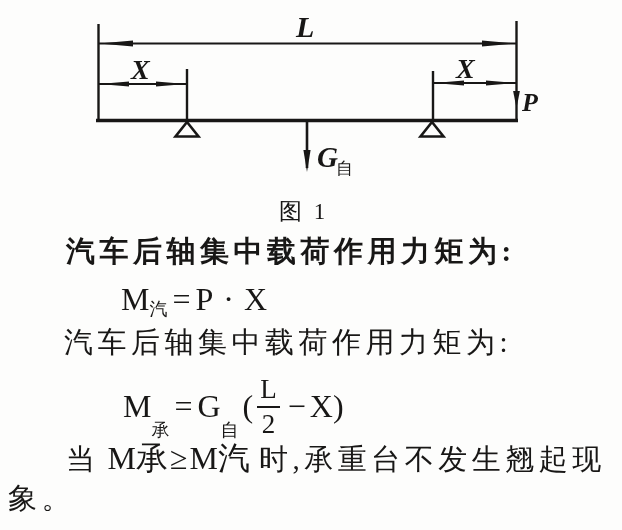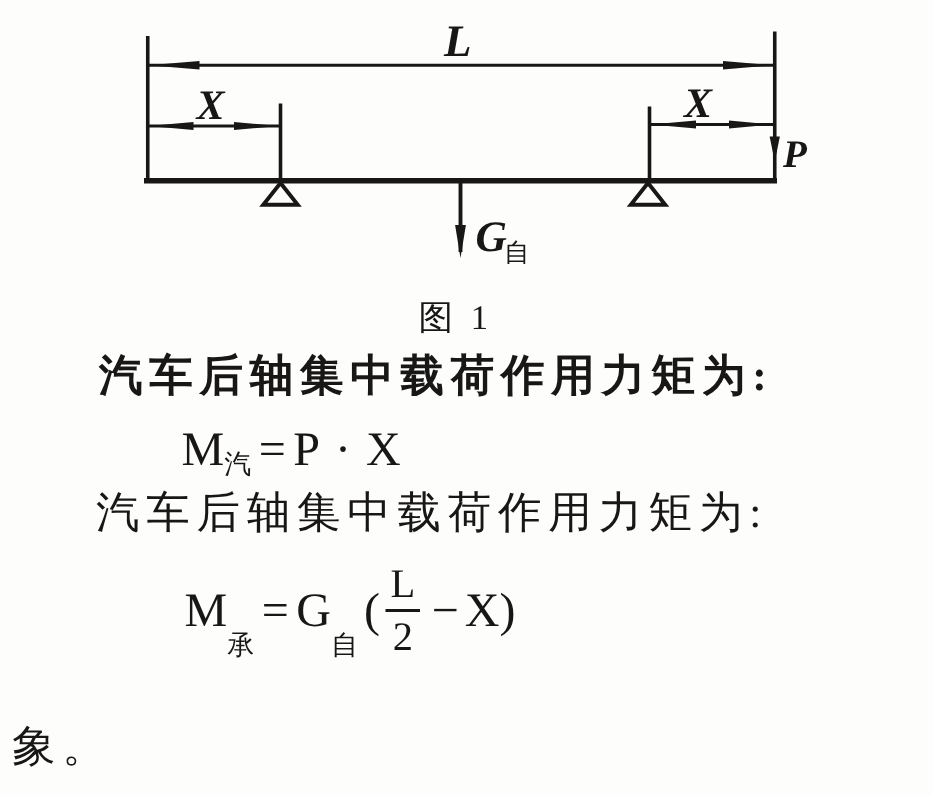--- a/index.html
+++ b/index.html
@@ -109,16 +109,19 @@
       <span style="margin-left:4px;">(</span>
       <span class="frac">
         <span class="num">L</span>
         <span class="den">2</span>
       </span>
       <span class="minus">−</span>
       <span>X</span>
       <span>)</span>
   </div>
 
+  <div class="cjk-line" style="left:66px;top:441px;">
+    <span>当</span><span class="math" style="margin-left:8px;">M</span><span class="math sub">承</span><span class="math" style="margin:0 2px;">≥</span><span class="math">M</span><span class="math sub" style="margin-right:9px;">汽</span><span>时,承重台不发生翘起现</span>
+  </div>
 
   <div class="cjk-line" style="left:8px;top:483px;">象。</div>
 
 </div>
 
 </body></html>

